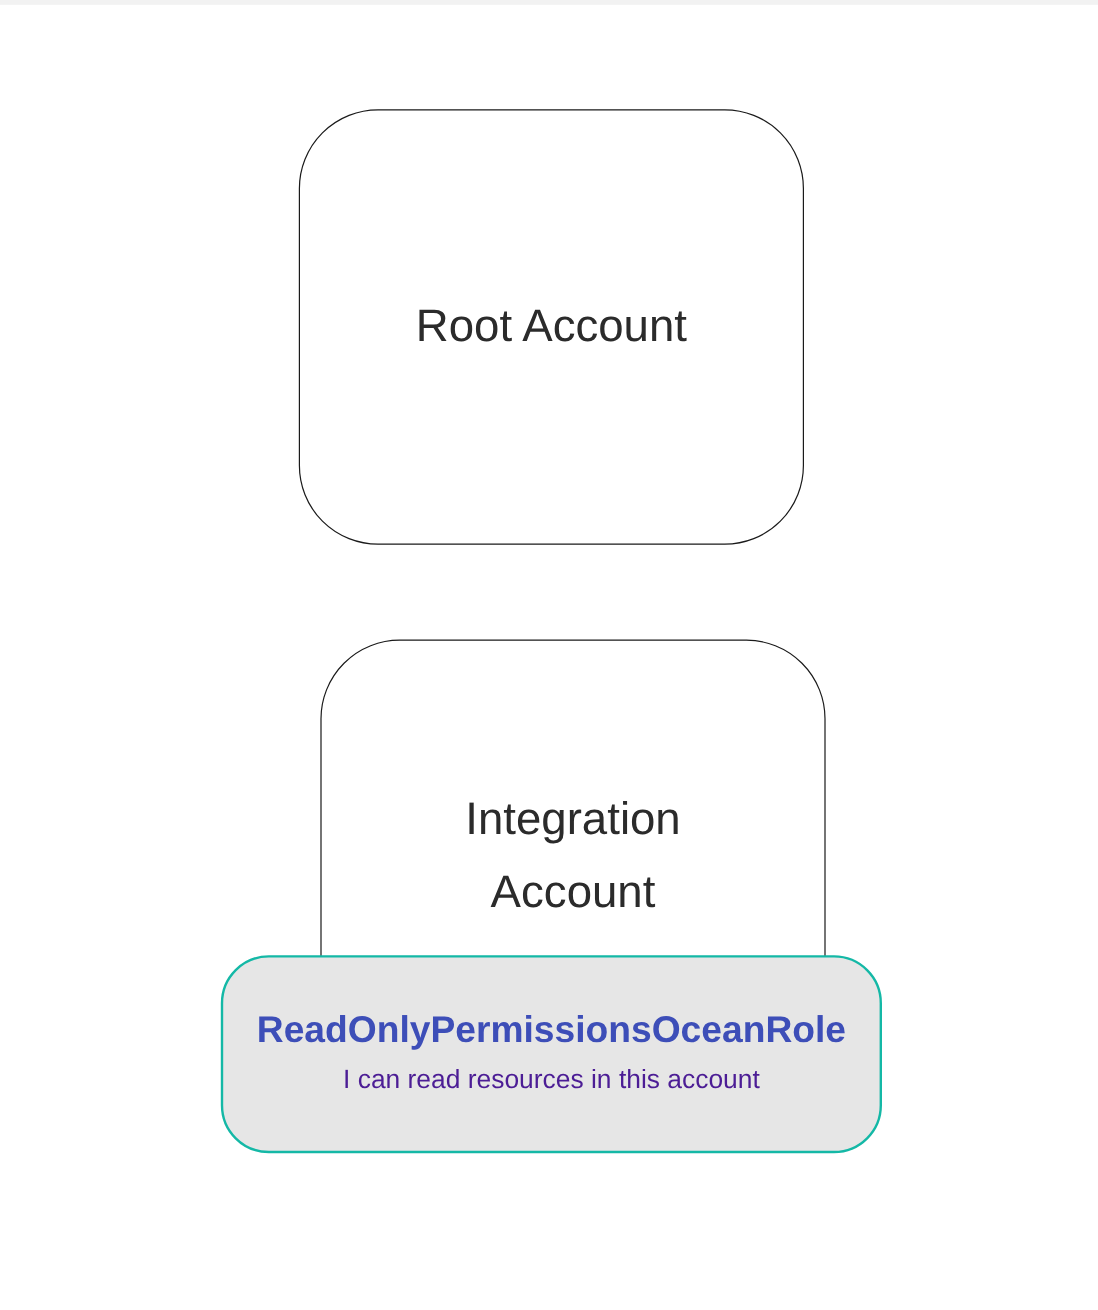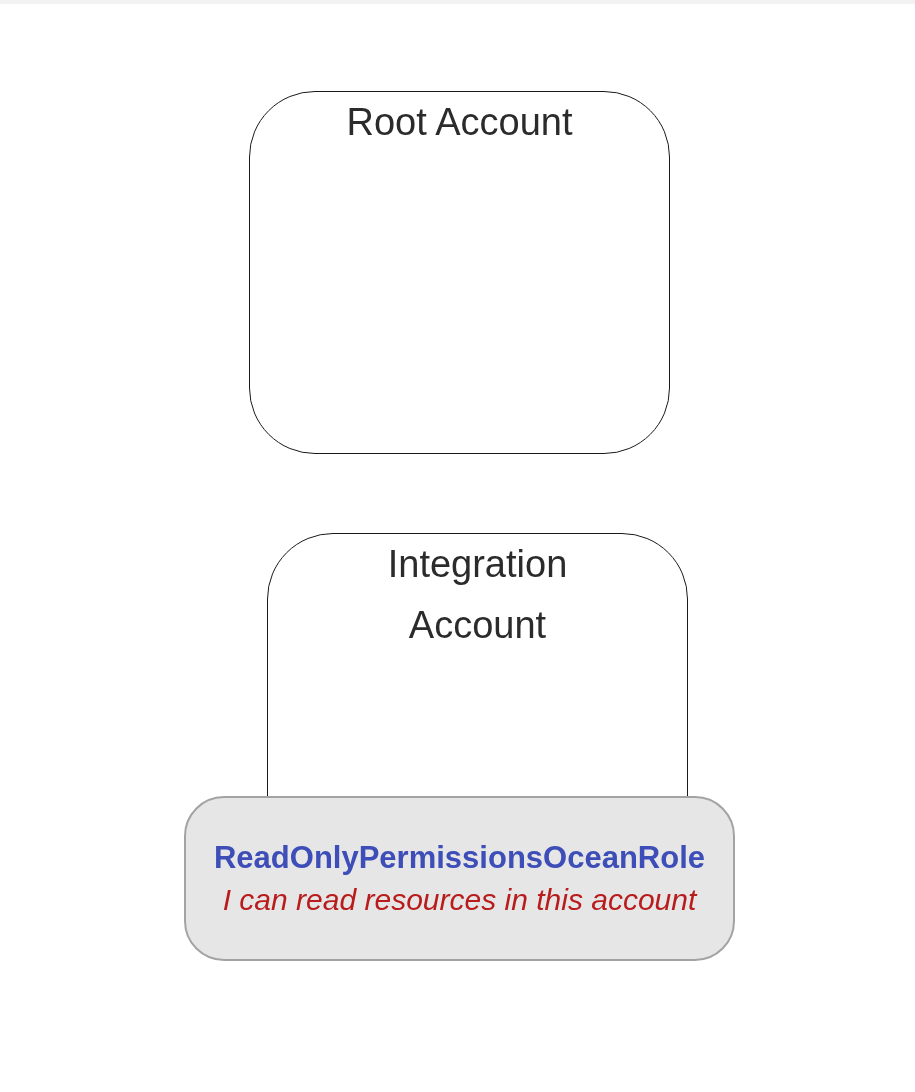--- a/index.html
+++ b/index.html
@@ -22,20 +22,21 @@
     width: 100%;
     height: 4px;
     background: #f2f2f2;
   }
   .node {
     position: absolute;
     background: #ffffff;
     border: 1.5px solid #1a1a1a;
     border-radius: 66px;
     display: flex;
+    align-items: center;
     justify-content: center;
     text-align: center;
     color: #2b2b2b;
     font-size: 38px;
     z-index: 1;
   }
   .node-root {
     left: 249px;
     top: 91px;
     width: 419px;
@@ -54,39 +55,38 @@
     line-height: 1.6;
   }
   .role-badge {
     position: absolute;
     left: 184px;
     top: 796px;
     width: 551px;
     height: 165px;
     box-sizing: border-box;
     background: #e6e6e6;
-    border: 2px solid #a3a3a3;
+    border: 2px solid #14b8a6;
     border-radius: 40px;
     display: flex;
     flex-direction: column;
     align-items: center;
     justify-content: center;
     text-align: center;
     z-index: 2;
   }
   .role-name {
     color: #3d4eb8;
     font-weight: 700;
     font-size: 31px;
     line-height: 42px;
   }
   .role-desc {
-    color: #b91c1c;
-    font-style: italic;
-    font-size: 30px;
+    color: #4c1d95;
+    font-size: 22px;
     line-height: 42px;
   }
 </style>
 </head>
 <body>
 
 <div class="canvas">
 
   <div class="top-strip"></div>
 

